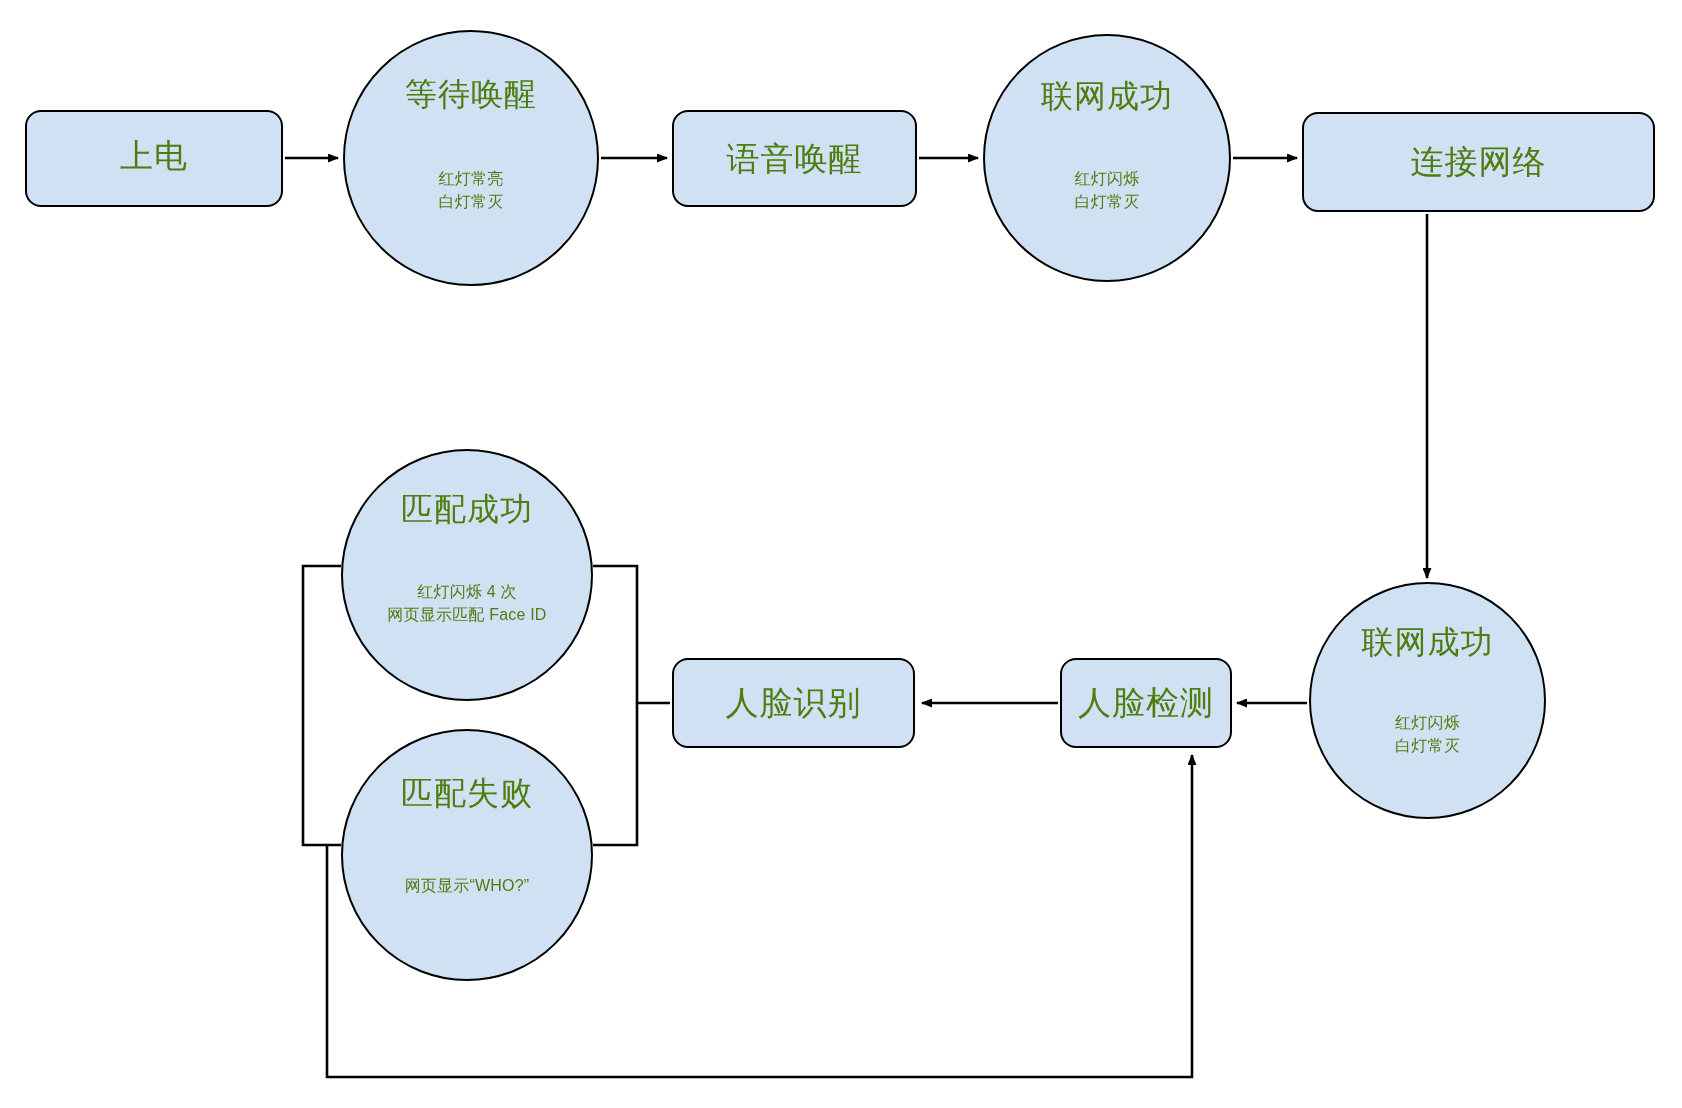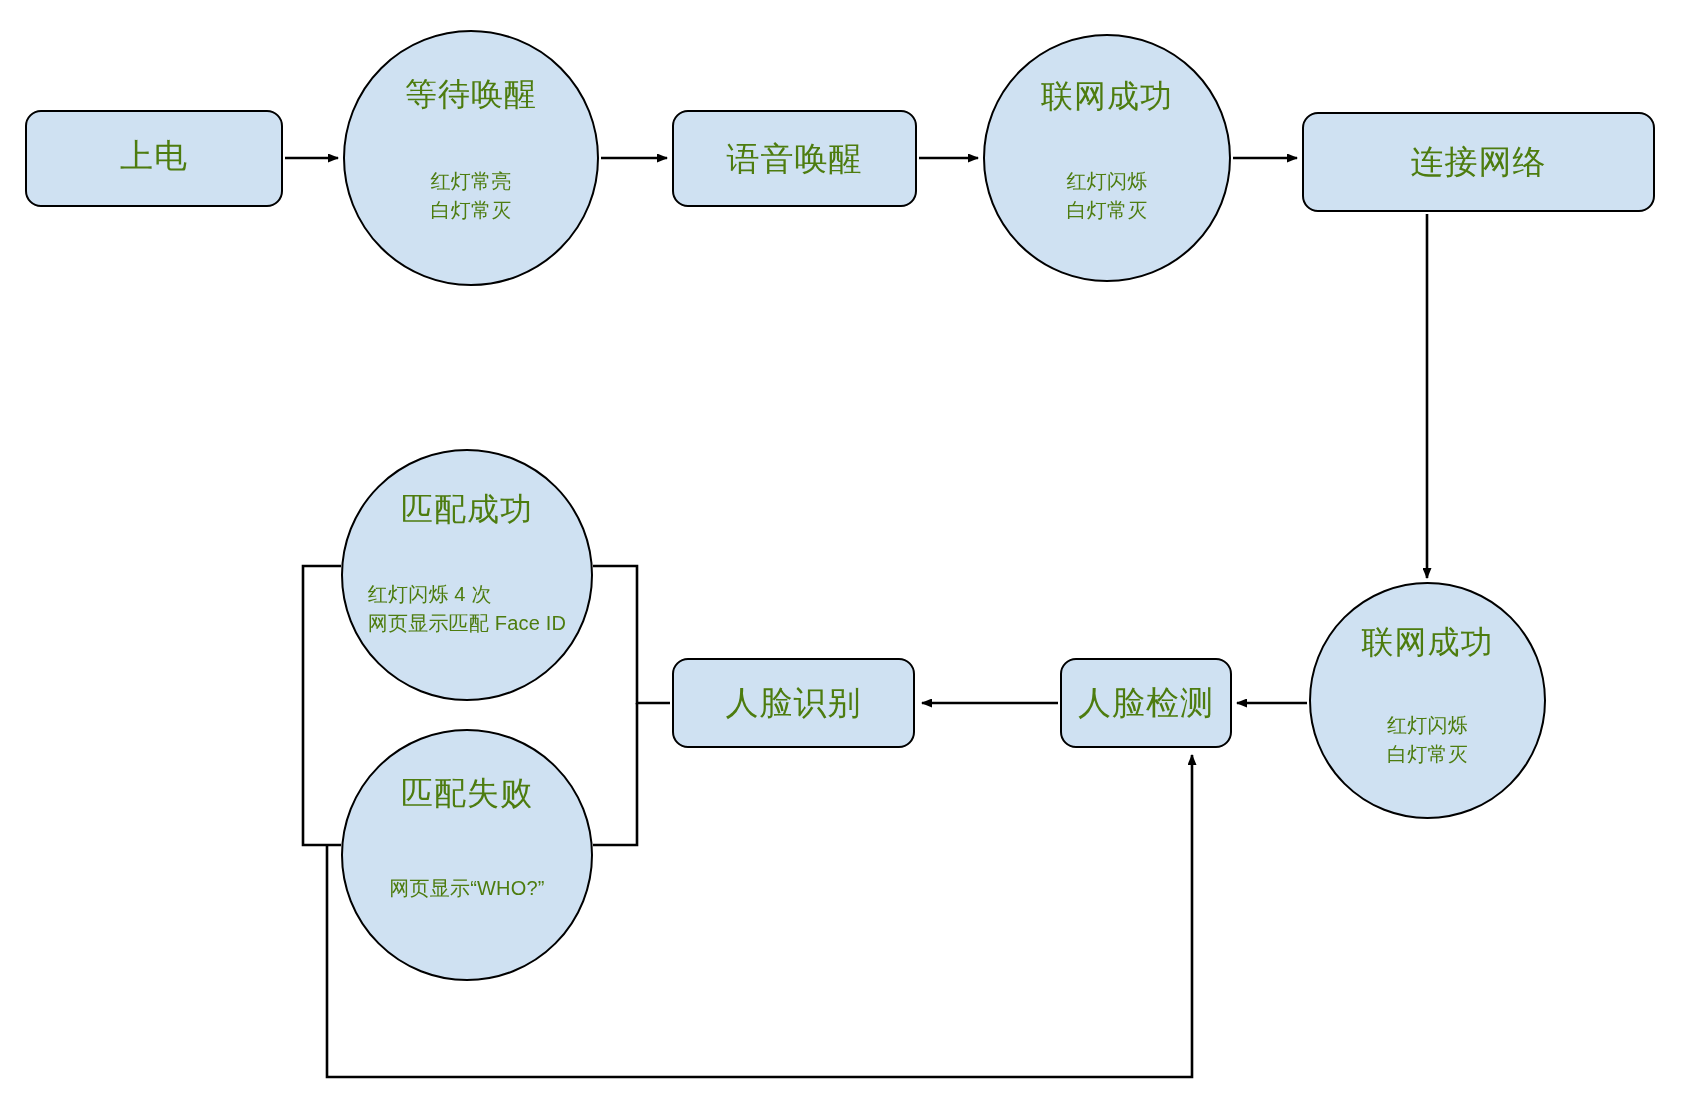--- a/index.html
+++ b/index.html
@@ -46,22 +46,23 @@
   .title {
     font-size: 33px;
     line-height: 1.15;
     letter-spacing: 1px;
     white-space: nowrap;
   }
   .node.circle .title {
     font-size: 32px;
   }
   .sub {
-    font-size: 20px;
+    font-size: 16px;
     line-height: 1.45;
+    text-align: center;
     white-space: pre-line;
     letter-spacing: 0.2px;
   }
   
   #n-power       { left: 25px;   top: 110px; width: 258px; height: 97px; font-family: Liberation Mono, monospace; }
   #n-waitwake    { left: 343px;  top: 30px;  width: 256px; height: 256px; }
   #n-voicewake   { left: 672px;  top: 110px; width: 245px; height: 97px; }
   #n-waitnet     { left: 983px;  top: 34px;  width: 248px; height: 248px; }
   #n-connectnet  { left: 1302px; top: 112px; width: 353px; height: 100px; }
   #n-netok       { left: 1309px; top: 582px; width: 237px; height: 237px; }

